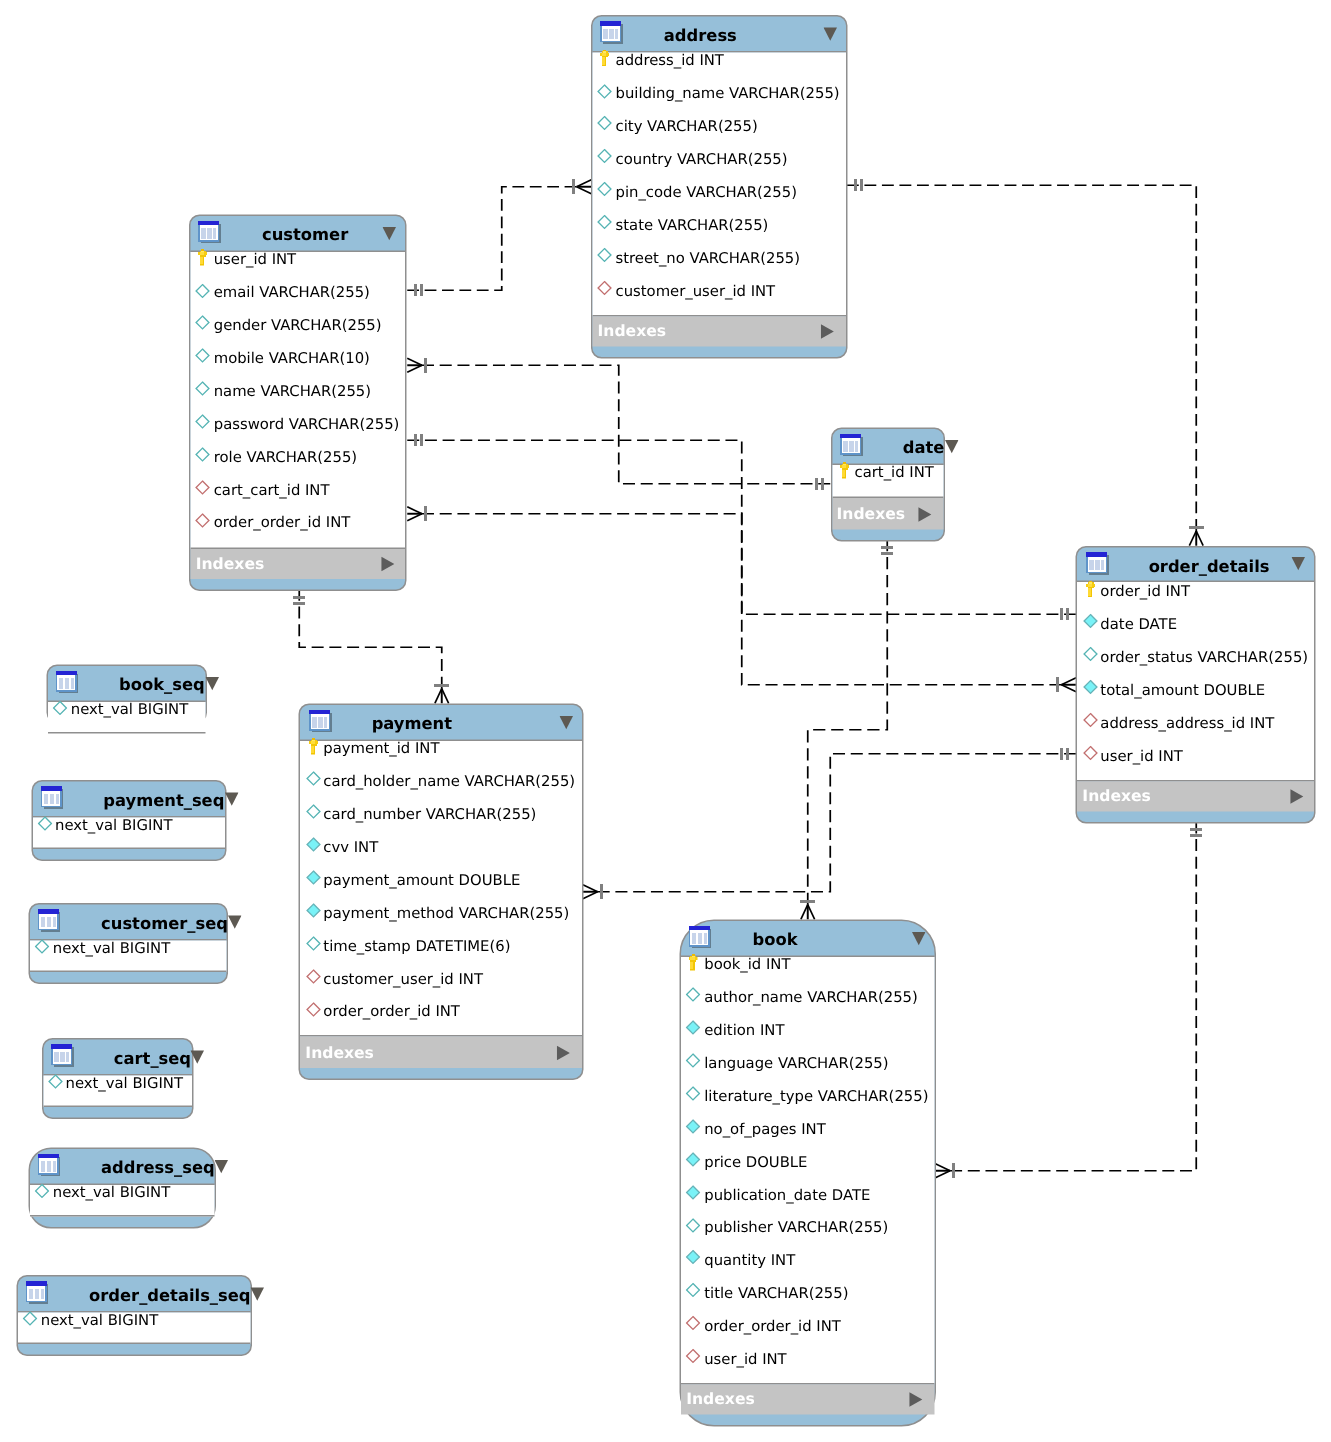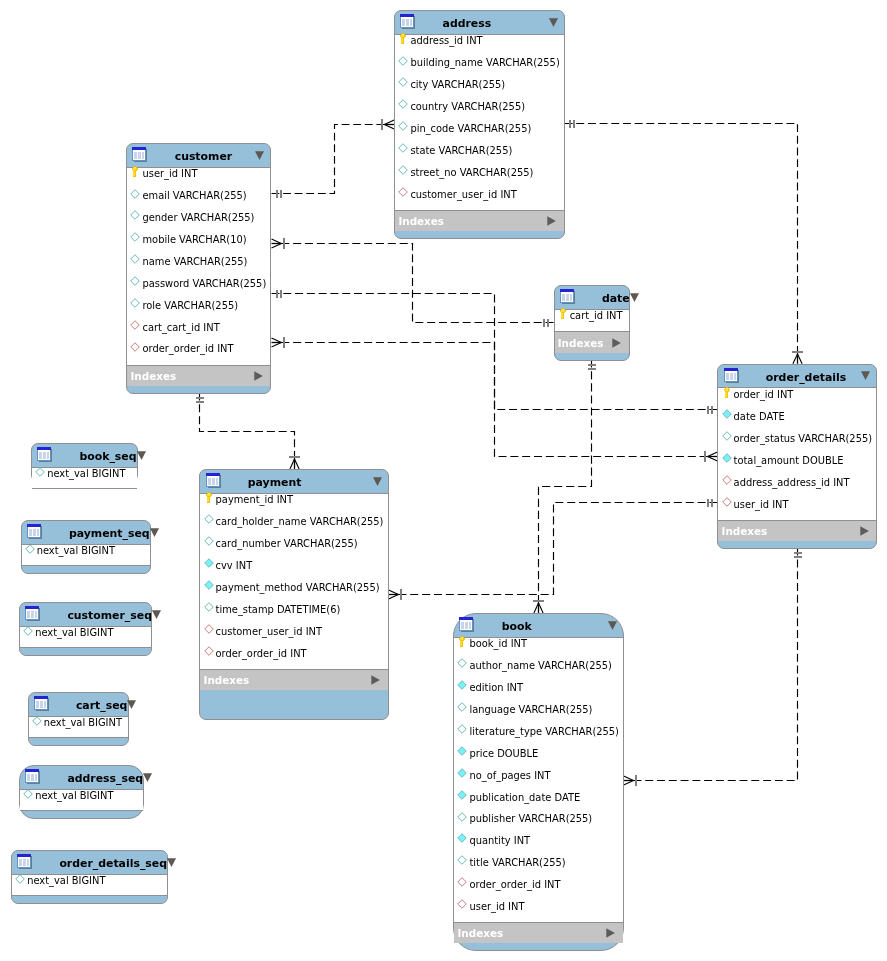--- a/index.html
+++ b/index.html
@@ -448,20 +448,26 @@
           <div class="t-row" style="height:21.89px">
             <svg class="cicon" viewBox="0 0 11 11">
               <path d="M5.5 0.8 L10.2 5.5 L5.5 10.2 L0.8 5.5 Z" fill="#79f2f7" stroke="#67b3b8" stroke-width="1"></path>
             </svg>
             <span>cvv INT</span>
           </div>
           <div class="t-row" style="height:21.89px">
             <svg class="cicon" viewBox="0 0 11 11">
               <path d="M5.5 0.8 L10.2 5.5 L5.5 10.2 L0.8 5.5 Z" fill="#79f2f7" stroke="#67b3b8" stroke-width="1"></path>
             </svg>
+            <span>payment_amount DOUBLE</span>
+          </div>
+          <div class="t-row" style="height:21.89px">
+            <svg class="cicon" viewBox="0 0 11 11">
+              <path d="M5.5 0.8 L10.2 5.5 L5.5 10.2 L0.8 5.5 Z" fill="#79f2f7" stroke="#67b3b8" stroke-width="1"></path>
+            </svg>
             <span>payment_method VARCHAR(255)</span>
           </div>
           <div class="t-row" style="height:21.89px">
             <svg class="cicon" viewBox="0 0 11 11">
               <path d="M5.5 0.8 L10.2 5.5 L5.5 10.2 L0.8 5.5 Z" fill="#ffffff" stroke="#56b4b4" stroke-width="1"></path>
             </svg>
             <span>time_stamp DATETIME(6)</span>
           </div>
           <div class="t-row" style="height:21.89px">
             <svg class="cicon" viewBox="0 0 11 11">
@@ -538,27 +544,27 @@
           <div class="t-row" style="height:21.89px">
             <svg class="cicon" viewBox="0 0 11 11">
               <path d="M5.5 0.8 L10.2 5.5 L5.5 10.2 L0.8 5.5 Z" fill="#ffffff" stroke="#56b4b4" stroke-width="1"></path>
             </svg>
             <span>literature_type VARCHAR(255)</span>
           </div>
           <div class="t-row" style="height:21.89px">
             <svg class="cicon" viewBox="0 0 11 11">
               <path d="M5.5 0.8 L10.2 5.5 L5.5 10.2 L0.8 5.5 Z" fill="#79f2f7" stroke="#67b3b8" stroke-width="1"></path>
             </svg>
+            <span>no_of_pages INT</span>
+          </div>
+          <div class="t-row" style="height:21.89px">
+            <svg class="cicon" viewBox="0 0 11 11">
+              <path d="M5.5 0.8 L10.2 5.5 L5.5 10.2 L0.8 5.5 Z" fill="#79f2f7" stroke="#67b3b8" stroke-width="1"></path>
+            </svg>
             <span>price DOUBLE</span>
-          </div>
-          <div class="t-row" style="height:21.89px">
-            <svg class="cicon" viewBox="0 0 11 11">
-              <path d="M5.5 0.8 L10.2 5.5 L5.5 10.2 L0.8 5.5 Z" fill="#79f2f7" stroke="#67b3b8" stroke-width="1"></path>
-            </svg>
-            <span>no_of_pages INT</span>
           </div>
           <div class="t-row" style="height:21.89px">
             <svg class="cicon" viewBox="0 0 11 11">
               <path d="M5.5 0.8 L10.2 5.5 L5.5 10.2 L0.8 5.5 Z" fill="#79f2f7" stroke="#67b3b8" stroke-width="1"></path>
             </svg>
             <span>publication_date DATE</span>
           </div>
           <div class="t-row" style="height:21.89px">
             <svg class="cicon" viewBox="0 0 11 11">
               <path d="M5.5 0.8 L10.2 5.5 L5.5 10.2 L0.8 5.5 Z" fill="#ffffff" stroke="#56b4b4" stroke-width="1"></path>

